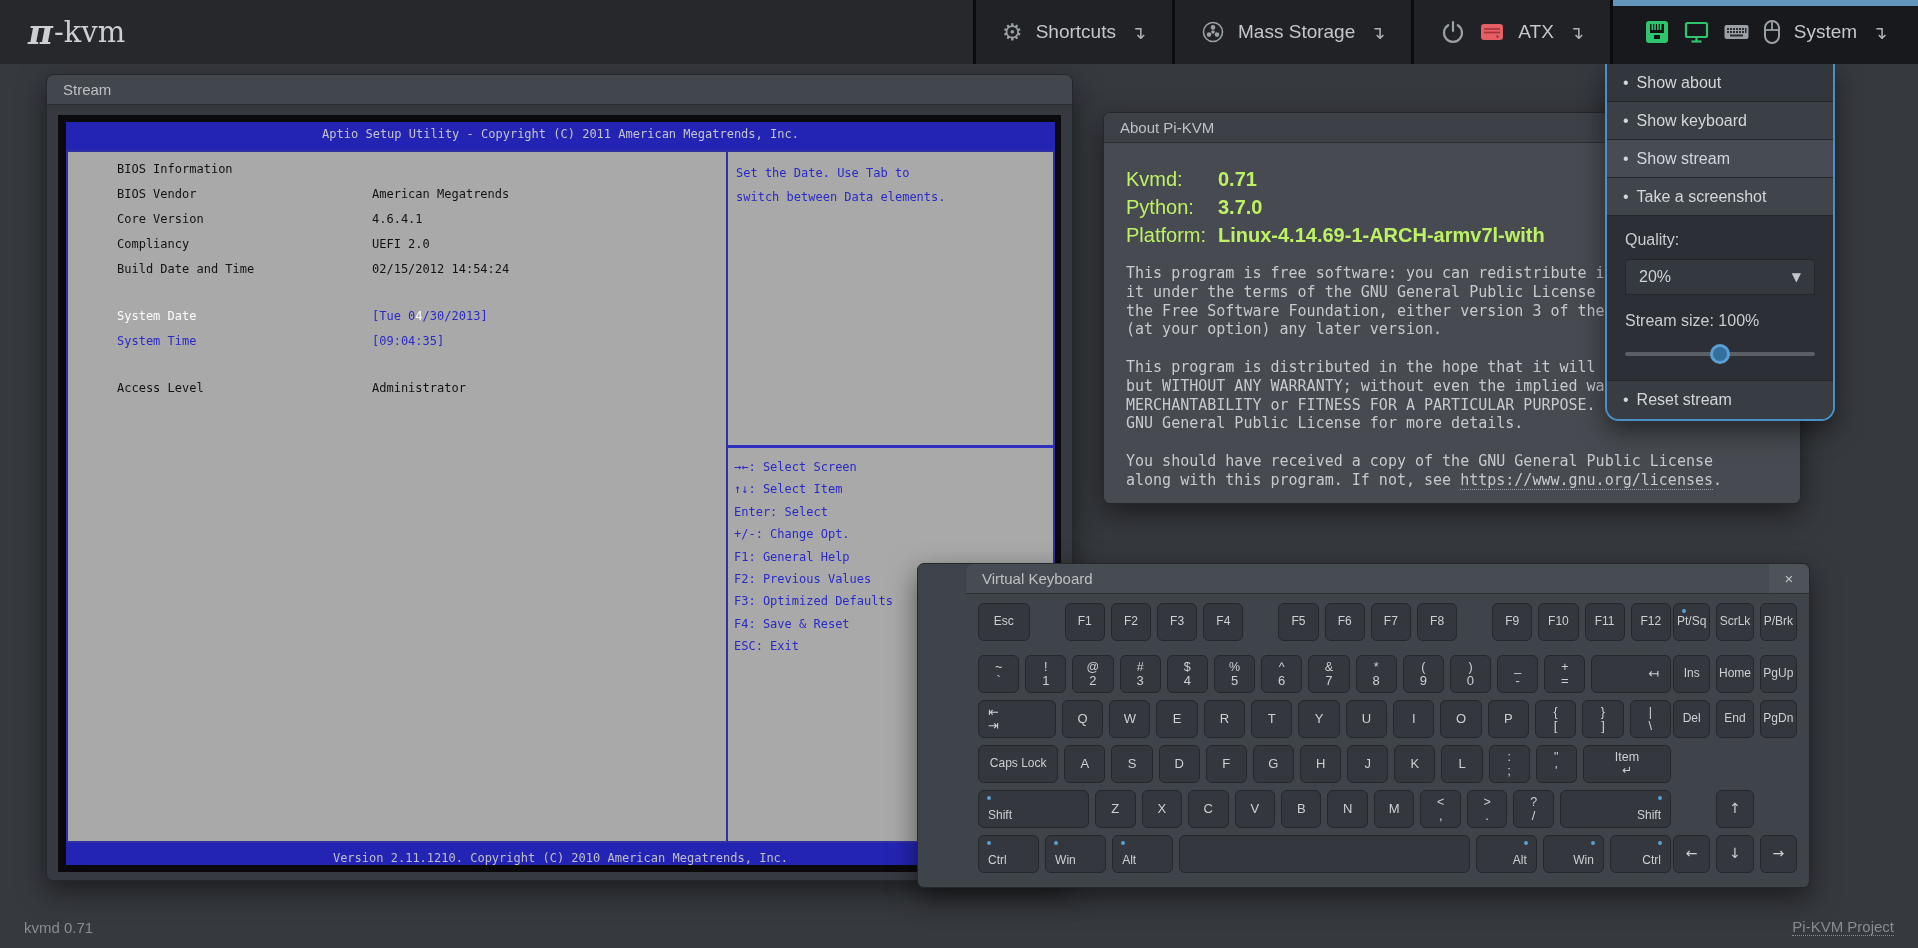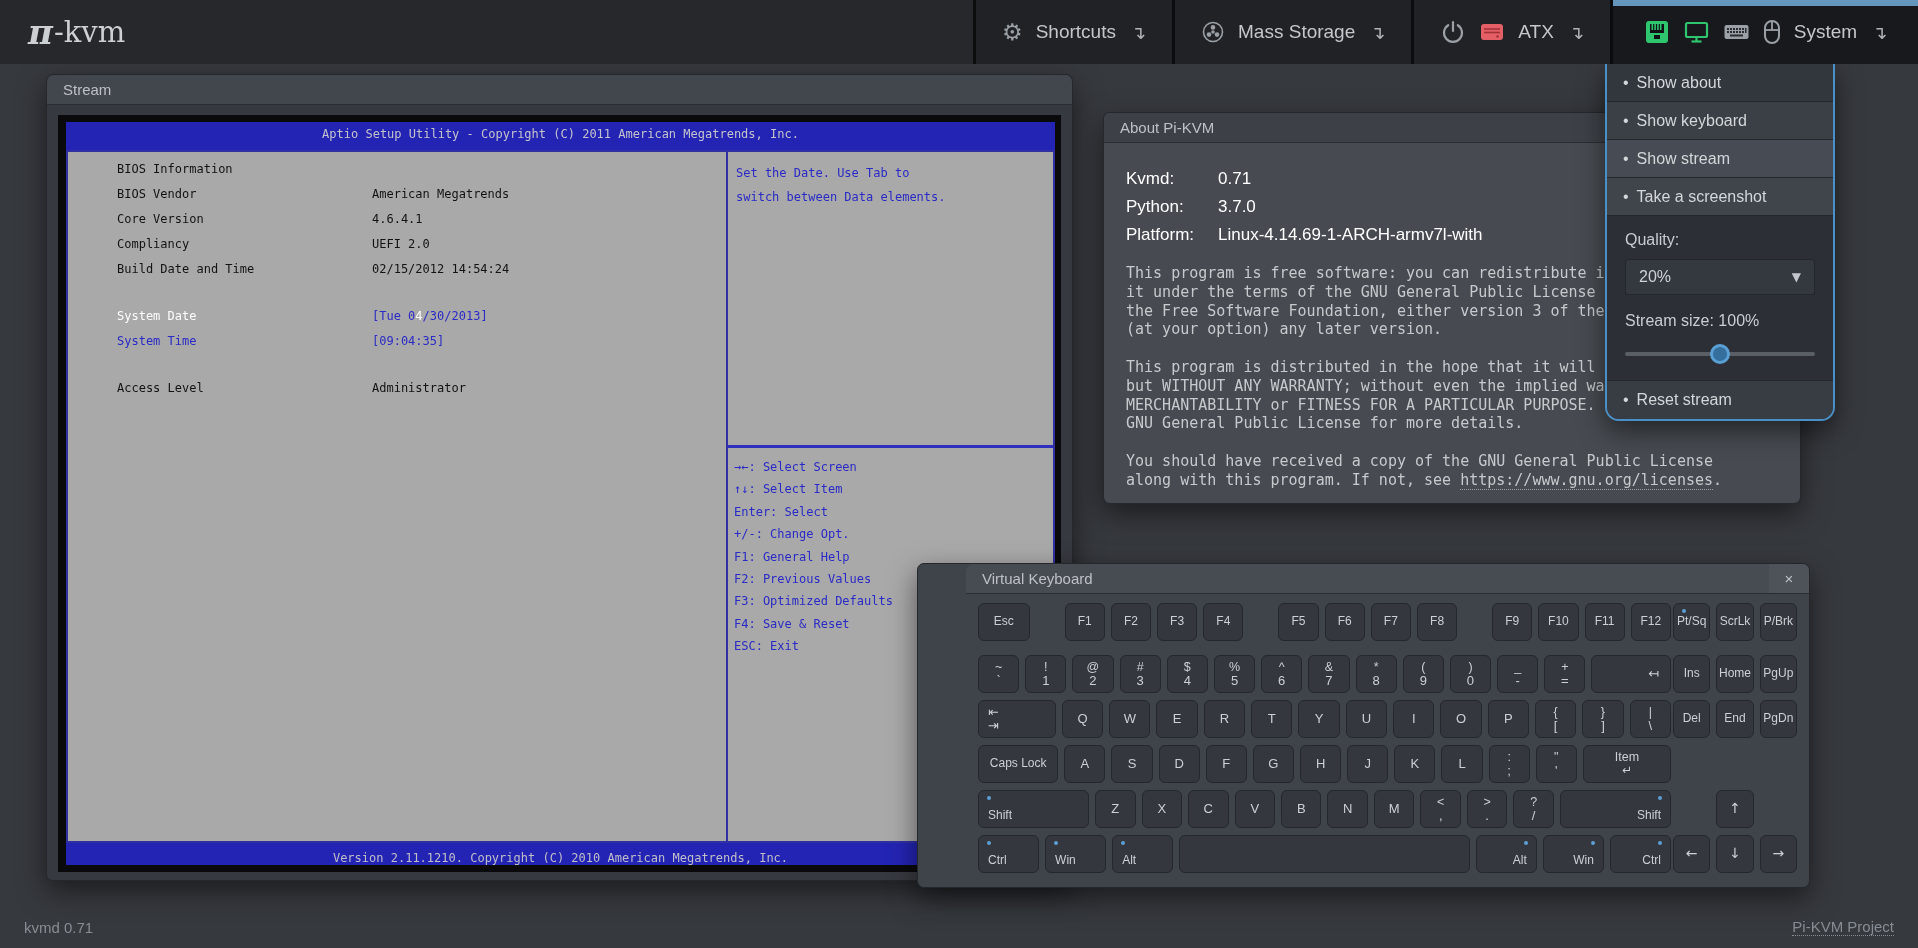--- a/index.html
+++ b/index.html
@@ -58,23 +58,23 @@
                    color:#2a2ac6; line-height:24px; }
   .bios-help-keys { padding:8px 6px 0; color:#2a2ac6; line-height:22.4px; }
   .bios-version { background:#2424b4; color:#bfbfc9; text-align:center; height:22px;
                   padding-top:8px; }
 
   
   #about-win { left:1103px; top:112px; width:698px; height:392px; background:#474b51;
                z-index:20; overflow:hidden; }
   #about-win .titlebar { background:#3d4147; }
   .about-body { padding:22px 0 0 22px; }
-  .about-field { font-size:17px; color:#ffffff; line-height:28px; display:flex; }
+  .about-field { font-size:20px; color:#bef264; line-height:28px; display:flex; }
   .about-field .f-lbl { width:92px; }
-  .about-field .f-val { font-weight:normal; white-space:pre; }
+  .about-field .f-val { font-weight:bold; white-space:pre; }
   .gpl { margin-top:15px; font-family:"DejaVu Sans Mono",monospace; font-size:15px;
          line-height:18.8px; color:#c6cacd; white-space:pre; }
   .gpl .gap { height:18.8px; }
   .gpl a { color:#c6cacd; text-decoration:none; border-bottom:1px dotted #9ba0a6; }
 
   
   #sys-menu { position:absolute; left:1605px; top:64px; width:230px; z-index:40;
               border:2px solid #4a90c8; border-top:0; border-radius:0 0 14px 14px;
               overflow:hidden; box-shadow:0 10px 26px rgba(0,0,0,.5); }
   .menu-item { height:38px; display:flex; align-items:center; padding-left:16px;

